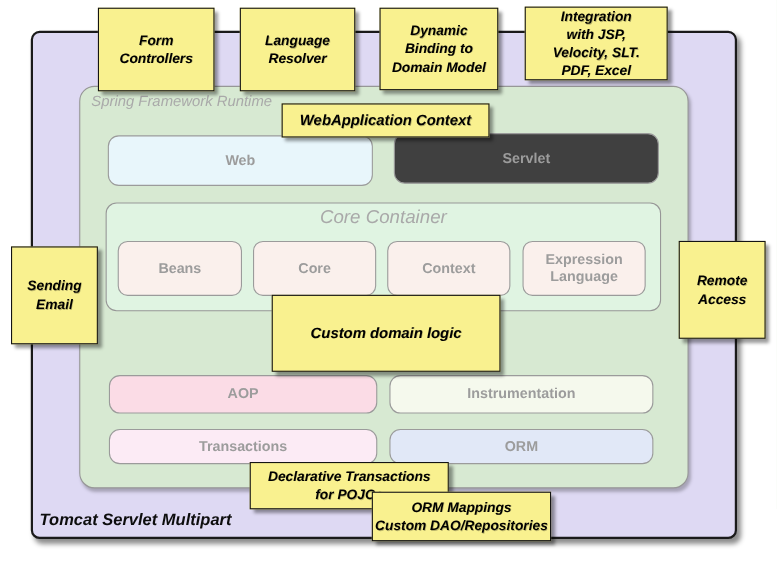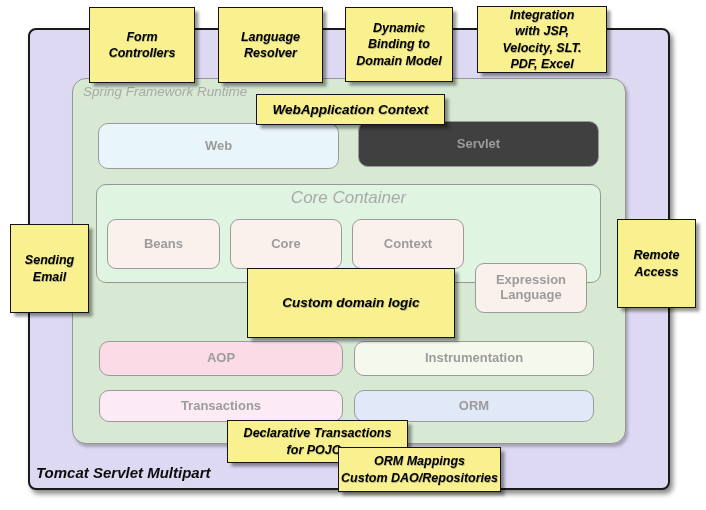--- a/index.html
+++ b/index.html
@@ -39,21 +39,21 @@
     position:absolute;border:1.5px solid #9b9b9b;border-radius:10px;
     display:flex;align-items:center;justify-content:center;text-align:center;
     font-size:13px;font-weight:bold;color:#9c9c9c;line-height:1.15;padding:0 6px;
     box-sizing:border-box;
   }
   .m-web{left:25px;top:44px;width:241px;height:46px;background:#e8f6fb;}
   .m-servlet{left:285px;top:42px;width:241px;height:46px;background:#404040;}
   .m-beans{left:10px;top:34px;width:113px;height:50px;background:#faf0ec;border-radius:9px;}
   .m-core{left:133px;top:34px;width:112px;height:50px;background:#faf0ec;border-radius:9px;}
   .m-context{left:255px;top:34px;width:112px;height:50px;background:#faf0ec;border-radius:9px;}
-  .m-expr{left:378px;top:34px;width:112px;height:50px;background:#faf0ec;border-radius:9px;margin-top:44px;}
+  .m-expr{left:378px;top:34px;width:112px;height:50px;background:#faf0ec;border-radius:9px;}
   .m-aop{left:26px;top:262px;width:244px;height:35px;background:#fbdce6;}
   .m-instr{left:281px;top:262px;width:240px;height:35px;background:#f5f9ed;}
   .m-trans{left:26px;top:311px;width:244px;height:32px;background:#fcebf5;}
   .m-orm{left:281px;top:311px;width:240px;height:32px;background:#e1e8f7;}
   
   .note{
     position:absolute;z-index:20;background:#f9f18f;border:1.8px solid #141414;
     box-shadow:3.5px 3.5px 3px rgba(0,0,0,.4);
     display:flex;align-items:center;justify-content:center;text-align:center;
     font-size:12.5px;font-weight:bold;font-style:italic;color:#000;

